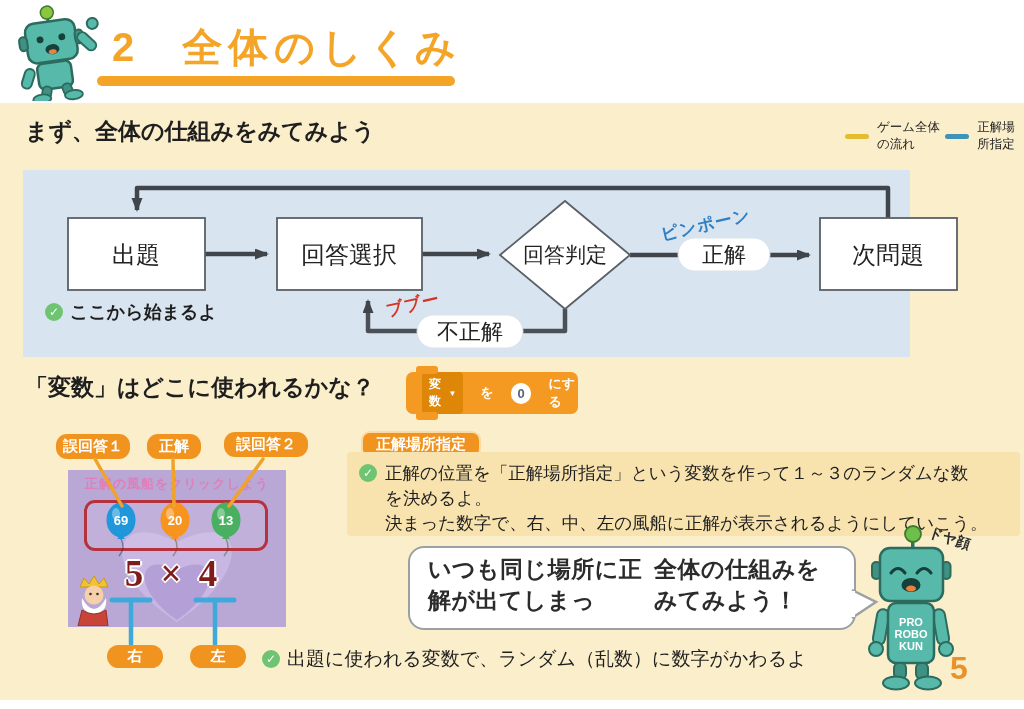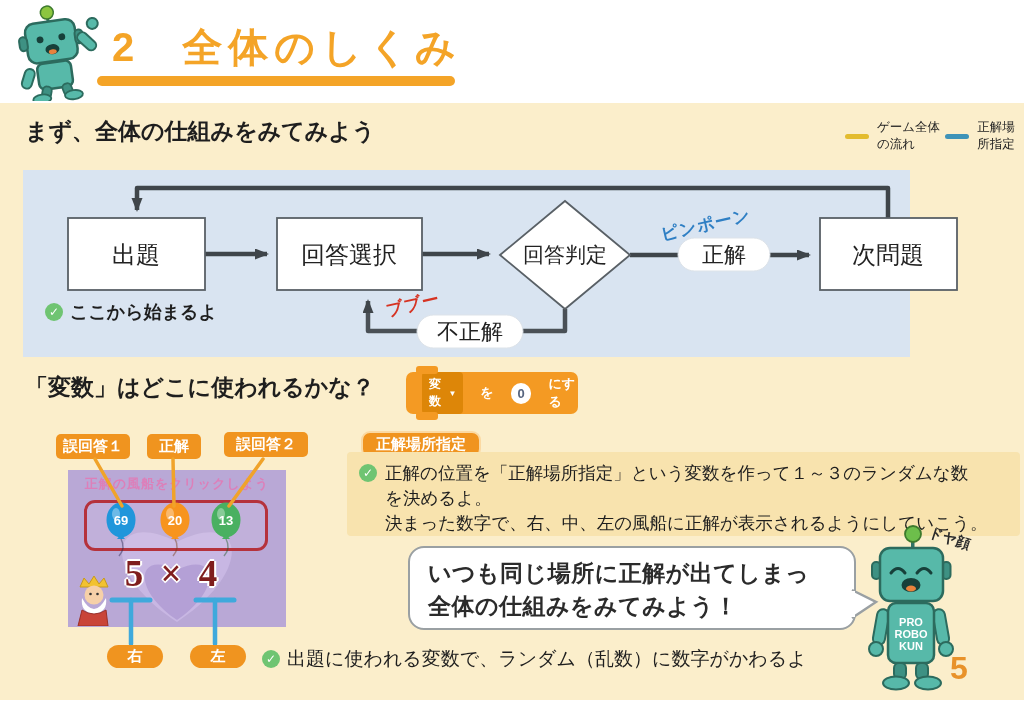--- a/index.html
+++ b/index.html
@@ -28,40 +28,40 @@
   #scratch-block{position:absolute;left:406px;top:372px;width:172px;height:42px;background:#F49A23;
                  border-radius:7px;display:flex;align-items:center;gap:17px;padding-left:16px;box-sizing:border-box;}
   .scratch-bump{position:absolute;left:10px;width:22px;height:8px;background:#F49A23;border-radius:3px;}
   #scratch-dropdown{background:#DD8608;color:#fff;font-size:12px;font-weight:700;border-radius:4px;
                     padding:4px 7px;display:flex;gap:5px;align-items:center;}
   .scratch-white{color:#fff;font-size:13px;font-weight:700;}
   #scratch-value{background:#fff;width:28px;height:21px;border-radius:11px;display:flex;align-items:center;
                  justify-content:center;color:#56647e;font-size:13px;font-weight:700;}
   
   .tag{position:absolute;background:#F0941F;color:#fff;font-weight:700;display:flex;align-items:center;
-       justify-content:center;border-radius:5px;}
+       justify-content:center;border-radius:11px;}
   #game-shot{position:absolute;left:68px;top:470px;width:218px;height:157px;background:#B9A8D6;overflow:hidden;}
   #game-caption{position:absolute;left:0;top:5px;width:100%;text-align:center;color:#DD7FB9;
                 font-size:13px;font-weight:700;letter-spacing:1px;}
   #answer-frame{position:absolute;left:16px;top:30px;width:178px;height:45px;border:3px solid #B5323C;
                 border-radius:11px;background:rgba(255,240,245,0.12);}
   #problem{position:absolute;left:30px;top:82px;width:150px;text-align:center;color:#7f1d1d;
            font-size:37px;font-weight:800;letter-spacing:4px;
            text-shadow:-2px 0 #fff,2px 0 #fff,0 -2px #fff,0 2px #fff,-1px -1px #fff,1px 1px #fff;font-family:Liberation Serif, serif;}
   
   #expl-tag{position:absolute;left:341px;top:431px;width:120px;height:27px;background:#F0941F;color:#fff;
             font-size:15px;font-weight:700;display:flex;align-items:center;justify-content:center;
             border-radius:9px;border:2px solid #FBD9A2;box-sizing:border-box;margin-left:20px;}
   #expl-box{position:absolute;left:347px;top:452px;width:673px;height:84px;background:#F8E3AE;border-radius:4px;
             display:flex;gap:8px;padding:9px 12px;box-sizing:border-box;}
   #expl-text{font-size:17.5px;line-height:1.42;font-weight:500;}
   
   #speech{position:absolute;left:408px;top:546px;width:448px;height:84px;background:#fff;
           border:2.5px solid #9aa0a3;border-radius:16px;box-sizing:border-box;
-          display:flex;flex-direction:column;justify-content:flex-end;padding:6px 18px;gap:2px;}
+          display:flex;flex-direction:row;justify-content:space-between;padding:6px 18px;gap:2px;}
   .speech-line{font-size:23px;font-weight:800;color:#2b2b2b;letter-spacing:0.5px;}
   #speech-tail{position:absolute;left:851px;top:588px;}
   #mood{position:absolute;left:928px;top:530px;font-size:14px;font-weight:800;color:#2b2b2b;
         transform:rotate(18deg);}
   #note{position:absolute;left:262px;top:646px;display:flex;align-items:center;gap:7px;font-size:19px;font-weight:500;}
   #page-num{position:absolute;left:950px;top:650px;font-size:32px;font-weight:800;color:#E8922A;}
   #bottom-strip{position:absolute;left:0;top:700px;width:1024px;height:9px;background:#fff;}
   svg text{font-family:"Liberation Sans","DejaVu Sans",sans-serif;}
 </style>
 </head>

